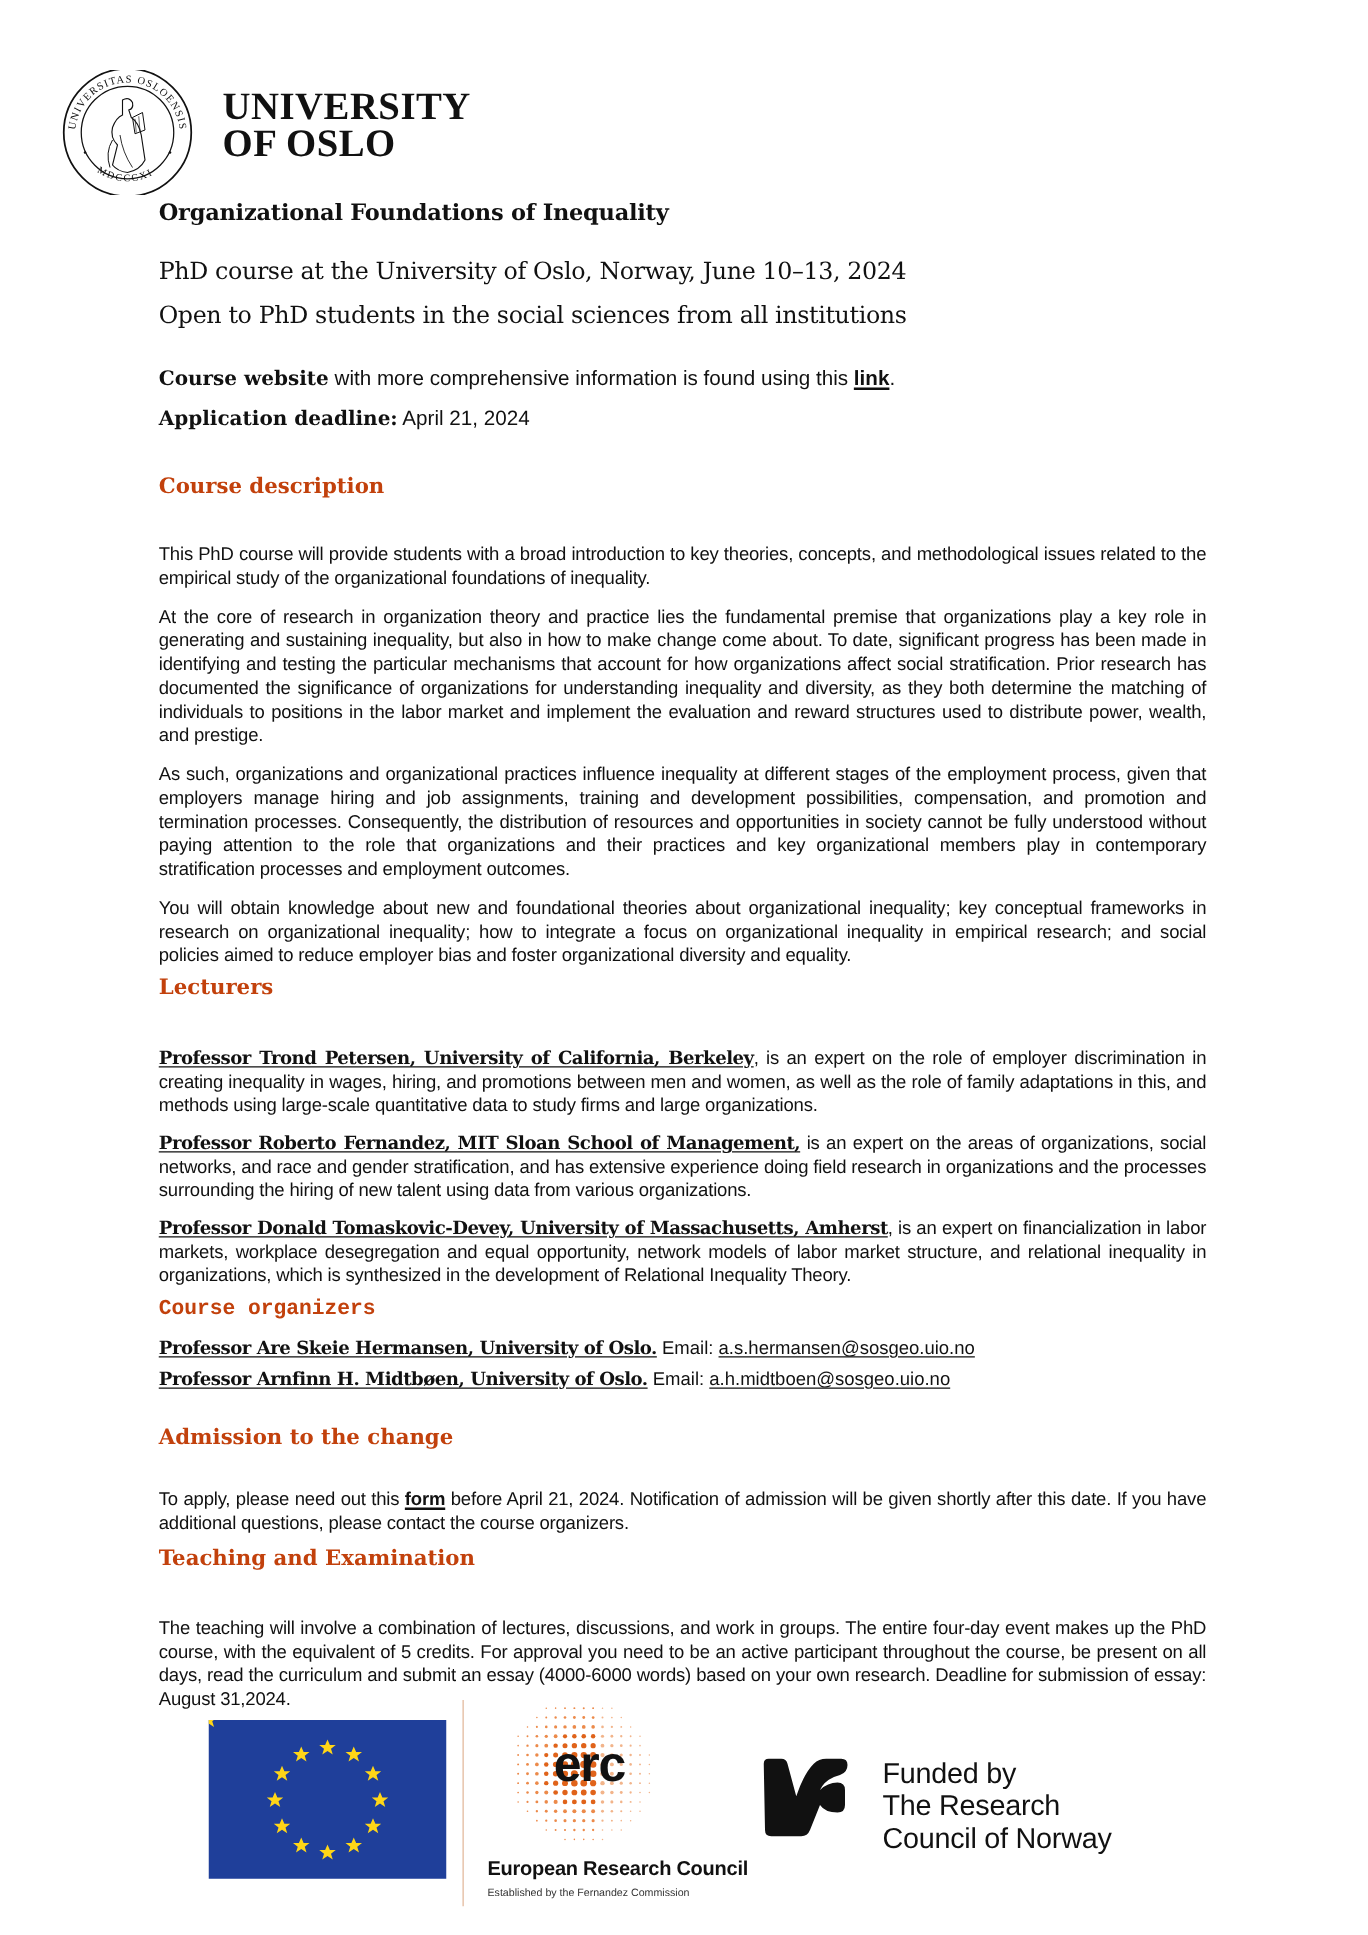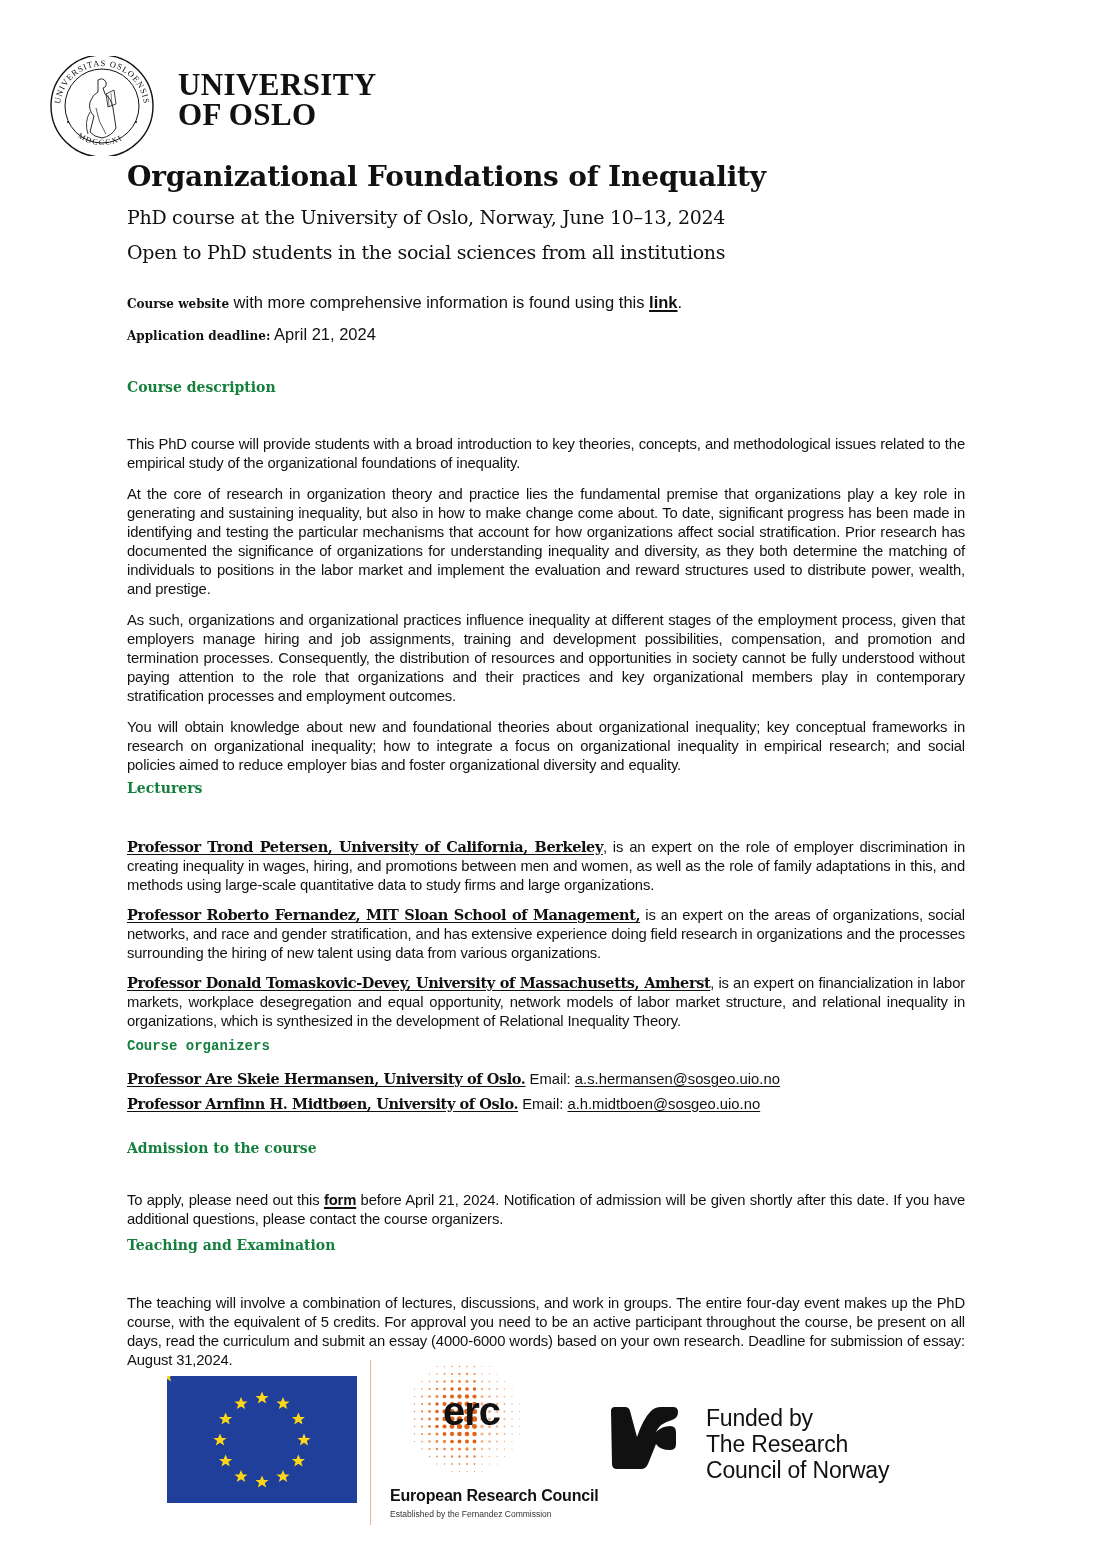--- a/index.html
+++ b/index.html
@@ -3,33 +3,33 @@
 <meta charset="utf-8">
 <style>
   * { box-sizing: border-box; margin: 0; padding: 0; }
   html, body { width: 1094px; height: 1548px; background: #ffffff; overflow: hidden; }
   body { position: relative; color: #111; font-family: "Liberation Sans", sans-serif; }
 
   .header { position: absolute; left: 48px; top: 56px; width: 500px; height: 100px; }
   .seal { position: absolute; left: 0; top: 0; width: 108px; height: 100px; }
   .uni-name { position: absolute; left: 130px; top: 14px; font-family: Liberation Serif, serif; font-size: 31px; line-height: 30px; font-weight: bold; color: #111; letter-spacing: 0.4px; }
 
-  .title { position: absolute; left: 127px; top: 160px; font-family: "DejaVu Serif", serif; font-size: 28px; font-weight: bold; color: #111; letter-spacing: -0.2px; white-space: nowrap; }
+  .title { position: absolute; left: 127px; top: 160px; font-family: "DejaVu Serif", serif; font-size: 18px; font-weight: bold; color: #111; letter-spacing: -0.2px; white-space: nowrap; }
   .sub { position: absolute; left: 127px; font-family: "DejaVu Serif", serif; font-size: 19px; color: #111; white-space: nowrap; letter-spacing: -0.3px; text-align: right; }
   .sub1 { top: 206px; }
   .sub2 { top: 241px; }
 
   .meta-line { position: absolute; left: 127px; white-space: nowrap; font-size: 16px; color: #111; }
-  .meta-line .b { font-family: "DejaVu Serif", serif; font-weight: bold; font-size: 12px; }
+  .meta-line .b { font-family: "DejaVu Serif", serif; font-weight: bold; font-size: 16px; }
   .meta-line .n { font-family: "Liberation Sans", sans-serif; font-size: 16.5px; }
   .meta-1 { top: 293px; }
   .meta-2 { top: 325px; }
   .link { font-weight: bold; text-decoration: underline; text-decoration-thickness: 2px; text-underline-offset: 2px; color: #111; cursor: pointer; }
 
-  .h2 { position: absolute; left: 127px; font-family: "DejaVu Serif", serif; font-weight: bold; font-size: 14px; color: #15803d; white-space: nowrap; }
+  .h2 { position: absolute; left: 127px; font-family: "DejaVu Serif", serif; font-weight: bold; font-size: 17px; color: #c2410c; white-space: nowrap; }
 
   .para { position: absolute; left: 127px; width: 838px; font-family: "Liberation Sans", sans-serif; font-size: 14.8px; line-height: 19px; text-align: justify; color: #111; letter-spacing: -0.15px; margin-top: 24px; }
 
   .lect-name, .org-name { font-family: "DejaVu Serif", serif; font-weight: bold; font-size: 14.5px; text-decoration: underline; text-underline-offset: 2px; letter-spacing: -0.4px; cursor: pointer; }
   .email { text-decoration: underline; text-underline-offset: 2px; cursor: pointer; }
   .org-line { position: absolute; left: 127px; white-space: nowrap; font-family: "Liberation Sans", sans-serif; font-size: 14.8px; color: #111; }
 
   .logos { position: absolute; left: 0; top: 1355px; width: 886px; height: 190px; padding-left: 28px; }
   .eu-flag { position: absolute; left: 167px; top: 21px; width: 190px; height: 127px; background: #1f3f9a; }
   .divider { position: absolute; left: 370px; top: 5px; width: 1px; height: 165px; background: #e2b89a; }
@@ -96,21 +96,21 @@
 <div class="para" style="top:949px;"><span class="lect-name">Professor Donald Tomaskovic-Devey, University of Massachusetts, Amherst</span><span>, is an expert on financial­ization in labor markets, workplace desegregation and equal opportunity, network models of labor market structure, and relational inequality in organizations, which is synthesized in the development of Relational Inequality Theory.</span></div>
 
 <div class="h2" style="top:1038px;font-family:Liberation Mono, monospace;">Course organizers</div>
 <div class="org-line" style="top:1070px;">
   <span class="org-name">Professor Are Skeie Hermansen, University of Oslo.</span><span> Email: </span><span class="email">a.s.hermansen@sosgeo.uio.no</span>
 </div>
 <div class="org-line" style="top:1095px;">
   <span class="org-name">Professor Arnfinn H. Midtbøen, University of Oslo.</span><span> Email: </span><span class="email">a.h.midtboen@sosgeo.uio.no</span>
 </div>
 
-<div class="h2" style="top:1140px;">Admission to the course</div>
+<div class="h2" style="top:1140px;">Admission to the change</div>
 <div class="para" style="top:1167px;"><span>To apply, please need out this </span><span class="link">form</span><span> before April 21, 2024. Notification of admission will be given shortly after this date. If you have additional questions, please contact the course organizers.</span></div>
 
 <div class="h2" style="top:1237px;">Teaching and Examination</div>
 <div class="para" style="top:1270px;">The teaching will involve a combination of lectures, discussions, and work in groups. The entire four-day event makes up the PhD course, with the equivalent of 5 credits. For approval you need to be an active participant throughout the course, be present on all days, read the curriculum and submit an essay (4000-6000 words) based on your own research. Deadline for submission of essay: August 31,2024.</div>
 
 <div class="logos">
   <div class="eu-flag">
     <svg width="190" height="127" viewBox="0 0 190 127">
       <g fill="#ffd617">
 

